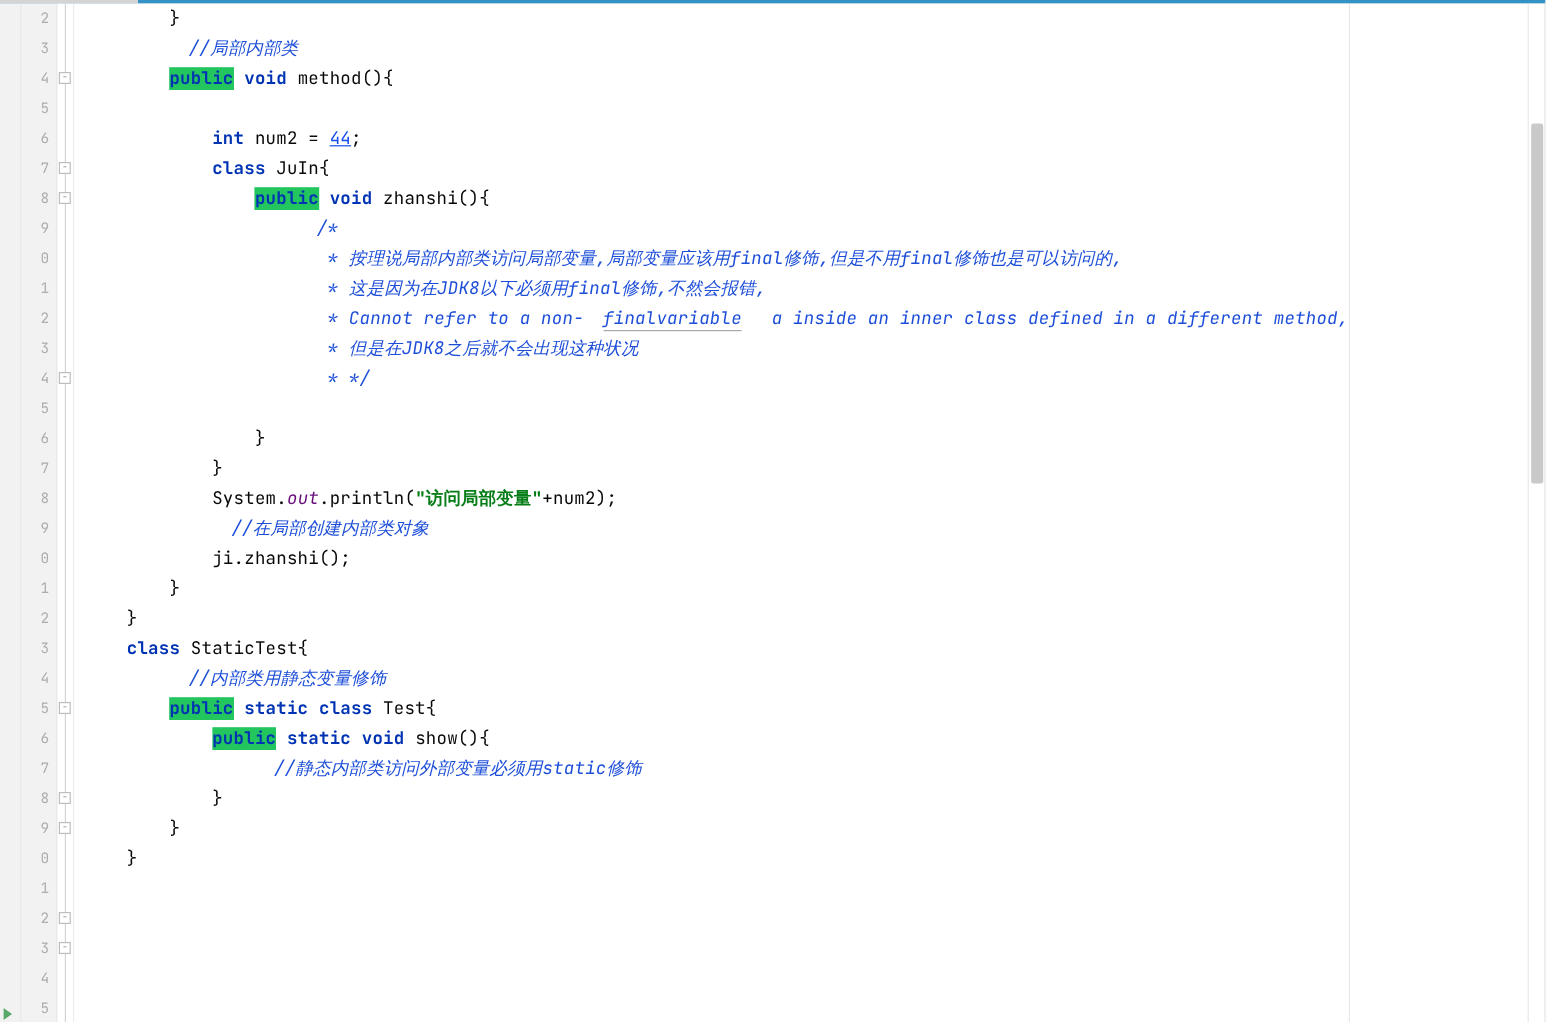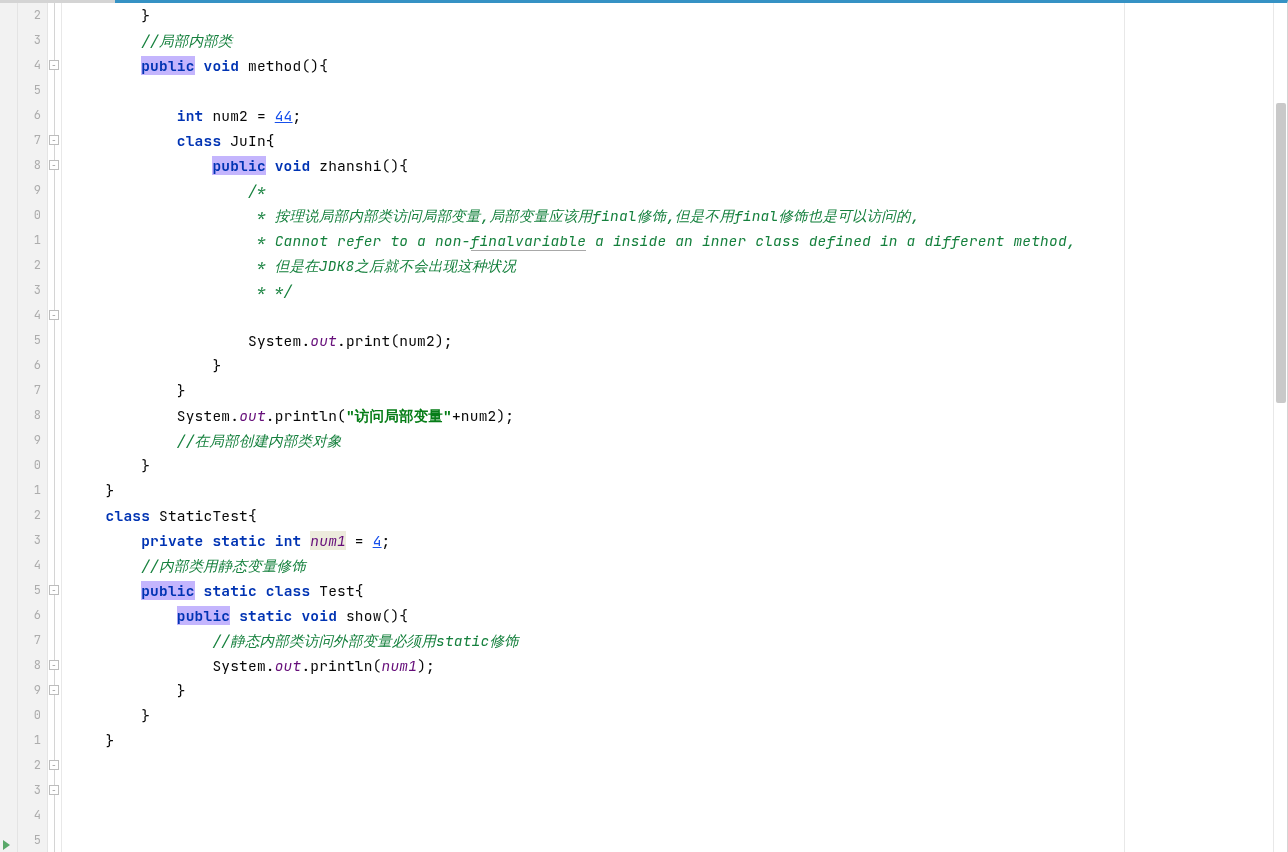--- a/index.html
+++ b/index.html
@@ -95,22 +95,22 @@
   }
   .line {
     height: 25px;
     line-height: 25px;
     white-space: pre;
     padding-left: 8px;
     font-size: 14.5px;
     letter-spacing: 0.2px;
   }
   .kw { color: #0033b3; font-weight: bold; }
-  .kw-bg { background: #c4b5fd; }
-  .comment { color: #15803d; font-style: italic; }
+  .kw-bg { background: #22c55e; }
+  .comment { color: #1d4ed8; font-style: italic; margin-left: 16px; }
   .str { color: #067d17; font-weight: bold;}
   .num { color: #1750eb; text-decoration: underline; }
   .field-it { color: #660e7a; font-style: italic; }
   .field-it-bg { background: #edebdd; }
   .normal { color: #080808; }
   .underline-wavy { border-bottom: 1px solid #a8a8a8; }
   .scrollbar {
     width: 14px;
     background: #ffffff;
     border-left: 1px solid #e8e8e8;
@@ -195,38 +195,37 @@
     <div class="code-inner">
 <div class="line"><span class="normal">        </span><span class="normal">}</span></div>
 <div class="line"><span class="normal">        </span><span class="comment">//局部内部类</span></div>
 <div class="line"><span class="normal">        </span><span class="kw kw-bg">public</span><span> </span><span class="kw">void</span><span class="normal"> method(){</span></div>
 <div class="line"><span class="normal"></span></div>
 <div class="line"><span class="normal">            </span><span class="kw">int</span><span class="normal"> num2 = </span><span class="num">44</span><span class="normal">;</span></div>
 <div class="line"><span class="normal">            </span><span class="kw">class</span><span class="normal"> JuIn{</span></div>
 <div class="line"><span class="normal">                </span><span class="kw kw-bg">public</span><span> </span><span class="kw">void</span><span class="normal"> zhanshi(){</span></div>
 <div class="line"><span class="normal">                    </span><span class="comment">/*</span></div>
 <div class="line"><span class="normal">                     </span><span class="comment">* 按理说局部内部类访问局部变量,局部变量应该用final修饰,但是不用final修饰也是可以访问的,</span></div>
+<div class="line"><span class="normal">                     </span><span class="comment">* 这是因为在JDK8以下必须用final修饰,不然会报错,</span></div>
 <div class="line"><span class="normal">                     </span><span class="comment">* Cannot refer to a non-</span><span class="comment underline-wavy">finalvariable</span><span class="comment"> a inside an inner class defined in a different method,</span></div>
 <div class="line"><span class="normal">                     </span><span class="comment">* 但是在JDK8之后就不会出现这种状况</span></div>
 <div class="line"><span class="normal">                     </span><span class="comment">* */</span></div>
 <div class="line"><span class="normal"></span></div>
-<div class="line"><span class="normal">                    </span><span class="normal">System.</span><span class="field-it">out</span><span class="normal">.print(num2);</span></div>
 <div class="line"><span class="normal">                </span><span class="normal">}</span></div>
 <div class="line"><span class="normal">            </span><span class="normal">}</span></div>
 <div class="line"><span class="normal">            </span><span class="normal">System.</span><span class="field-it">out</span><span class="normal">.println(</span><span class="str">"访问局部变量"</span><span class="normal">+num2);</span></div>
 <div class="line"><span class="normal">            </span><span class="comment">//在局部创建内部类对象</span></div>
+<div class="line"><span class="normal">            </span><span class="normal">ji.zhanshi();</span></div>
 <div class="line"><span class="normal">        </span><span class="normal">}</span></div>
 <div class="line"><span class="normal">    </span><span class="normal">}</span></div>
 <div class="line"><span class="normal">    </span><span class="kw">class</span><span class="normal"> StaticTest{</span></div>
-<div class="line"><span class="normal">        </span><span class="kw">private</span><span> </span><span class="kw">static</span><span> </span><span class="kw">int</span><span> </span><span class="field-it field-it-bg">num1</span><span class="normal"> = </span><span class="num">4</span><span class="normal">;</span></div>
 <div class="line"><span class="normal">        </span><span class="comment">//内部类用静态变量修饰</span></div>
 <div class="line"><span class="normal">        </span><span class="kw kw-bg">public</span><span> </span><span class="kw">static</span><span> </span><span class="kw">class</span><span class="normal"> Test{</span></div>
 <div class="line"><span class="normal">            </span><span class="kw kw-bg">public</span><span> </span><span class="kw">static</span><span> </span><span class="kw">void</span><span class="normal"> show(){</span></div>
 <div class="line"><span class="normal">                </span><span class="comment">//静态内部类访问外部变量必须用static修饰</span></div>
-<div class="line"><span class="normal">                </span><span class="normal">System.</span><span class="field-it">out</span><span class="normal">.println(</span><span class="field-it">num1</span><span class="normal">);</span></div>
 <div class="line"><span class="normal">            </span><span class="normal">}</span></div>
 <div class="line"><span class="normal">        </span><span class="normal">}</span></div>
 <div class="line"><span class="normal">    </span><span class="normal">}</span></div>
     </div>
   </div>
   <div class="scrollbar">
     <div class="scroll-thumb"></div>
   </div>
 </div>
 

